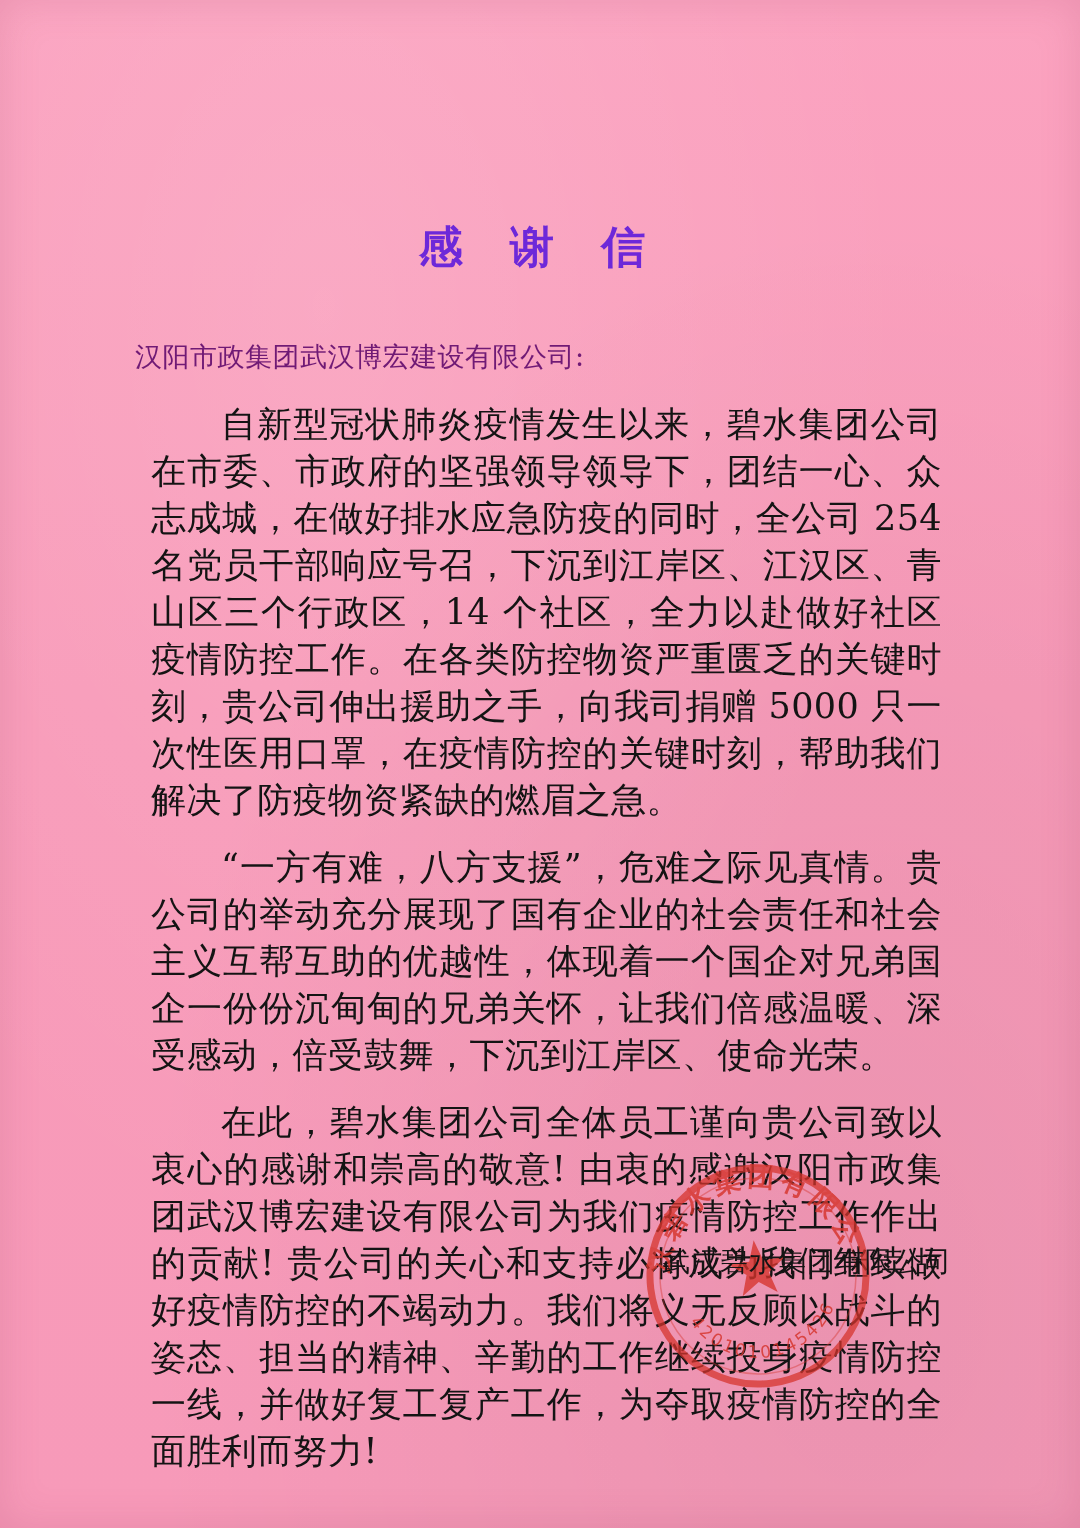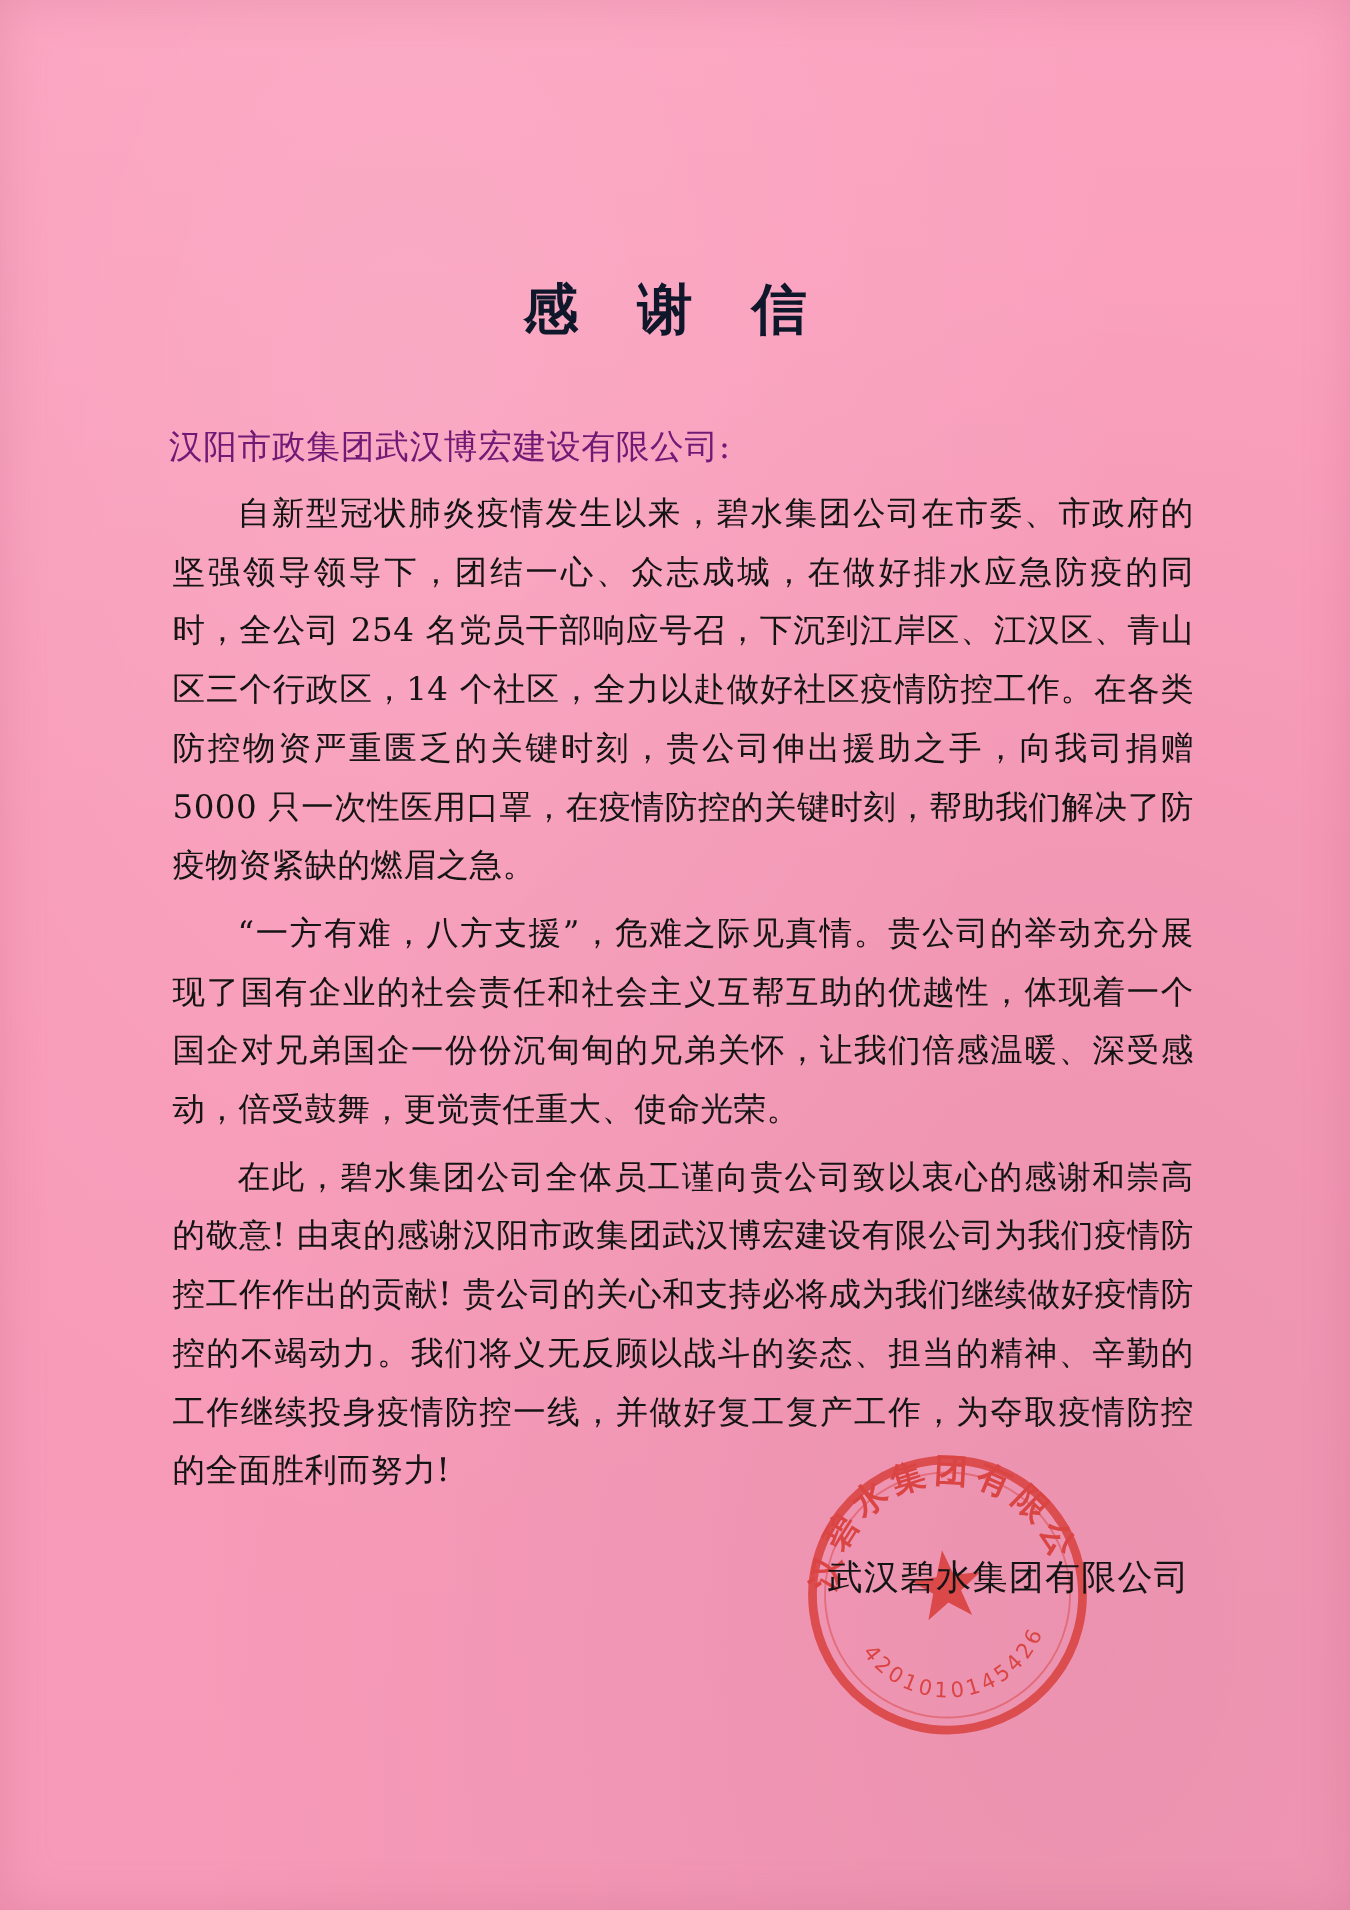--- a/index.html
+++ b/index.html
@@ -35,37 +35,37 @@
     left: 0;
     top: 0;
     width: 1080px;
     height: 1528px;
   }
   .doc-title {
     text-align: center;
     font-size: 44px;
     font-weight: bold;
     letter-spacing: 16px;
-    color: #0f172a;
+    color: #6d28d9;
     margin: 0;
     padding-top: 218px;
     font-family: "DejaVu Serif", "Liberation Serif", serif;
   }
   .salutation {
     font-size: 27px;
     color: #701a75;
     margin: 0;
     padding: 62px 0 0 135px;
     letter-spacing: 0.5px;
   }
   .body-text {
-    font-size: 26px;
+    font-size: 35px;
     line-height: 47px;
     color: #141414;
-    margin: 3px;
+    margin: 16px;
     padding: 10px 122px 0 135px;
     text-align: justify;
     text-indent: 2em;
     letter-spacing: 0.4px;
   }
   .body-text.p2 { padding-top: 4px; }
   .body-text.p3 { padding-top: 4px; }
 
   .signature-block {
     position: absolute;
@@ -106,21 +106,21 @@
 <div class="paper"></div>
 
 <div class="content">
 
   <h1 class="doc-title">感 谢 信</h1>
 
   <p class="salutation">汉阳市政集团武汉博宏建设有限公司:</p>
 
   <p class="body-text p1">自新型冠状肺炎疫情发生以来，碧水集团公司在市委、市政府的坚强领导领导下，团结一心、众志成城，在做好排水应急防疫的同时，全公司 254 名党员干部响应号召，下沉到江岸区、江汉区、青山区三个行政区，14 个社区，全力以赴做好社区疫情防控工作。在各类防控物资严重匮乏的关键时刻，贵公司伸出援助之手，向我司捐赠 5000 只一次性医用口罩，在疫情防控的关键时刻，帮助我们解决了防疫物资紧缺的燃眉之急。</p>
 
-  <p class="body-text p2">“一方有难，八方支援”，危难之际见真情。贵公司的举动充分展现了国有企业的社会责任和社会主义互帮互助的优越性，体现着一个国企对兄弟国企一份份沉甸甸的兄弟关怀，让我们倍感温暖、深受感动，倍受鼓舞，更觉责任重大、使命光荣。</p>
+  <p class="body-text p2">“一方有难，八方支援”，危难之际见真情。贵公司的举动充分展现了国有企业的社会责任和社会主义互帮互助的优越性，体现着一个国企对兄弟国企一份份沉甸甸的兄弟关怀，让我们倍感温暖、深受感动，倍受鼓舞，下沉到江岸区、使命光荣。</p>
 
   <p class="body-text p3">在此，碧水集团公司全体员工谨向贵公司致以衷心的感谢和崇高的敬意! 由衷的感谢汉阳市政集团武汉博宏建设有限公司为我们疫情防控工作作出的贡献! 贵公司的关心和支持必将成为我们继续做好疫情防控的不竭动力。我们将义无反顾以战斗的姿态、担当的精神、辛勤的工作继续投身疫情防控一线，并做好复工复产工作，为夺取疫情防控的全面胜利而努力!</p>
 
   <div class="seal">
     <svg width="236" height="236" viewBox="0 0 236 236" xmlns="http://www.w3.org/2000/svg">
       <defs>
         <path id="sealTopArc" d="M 28,118 A 90,90 0 0 1 208,118"></path>
         <path id="sealBottomArc" d="M 36,118 A 82,82 0 0 0 200,118"></path>
       </defs>
       <circle cx="118" cy="118" r="108" fill="none" stroke="#d6342c" stroke-width="7" opacity="0.9"></circle>

